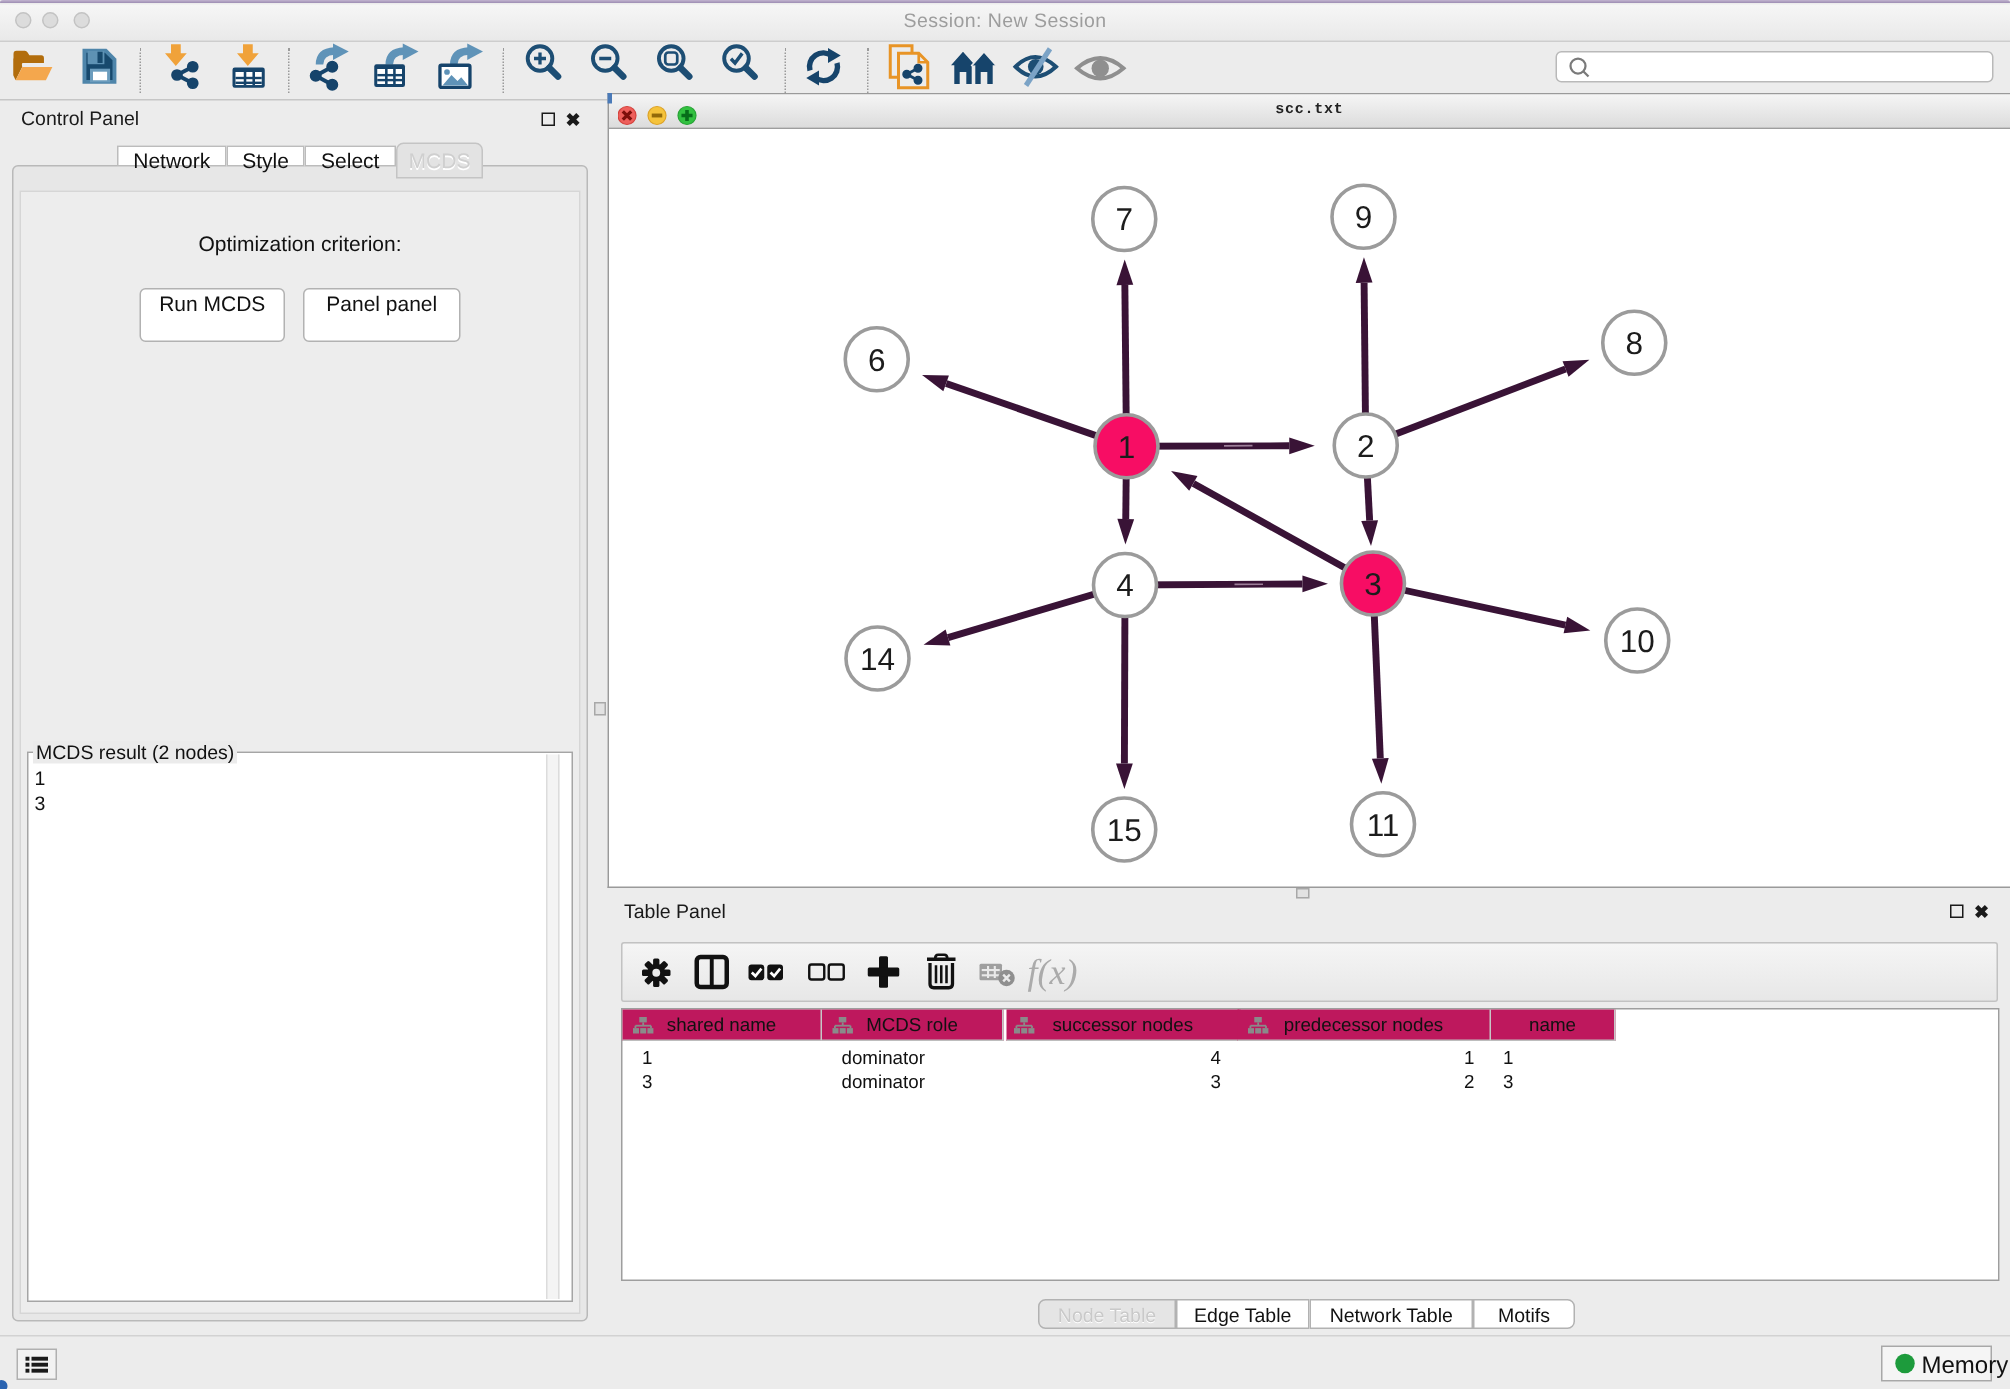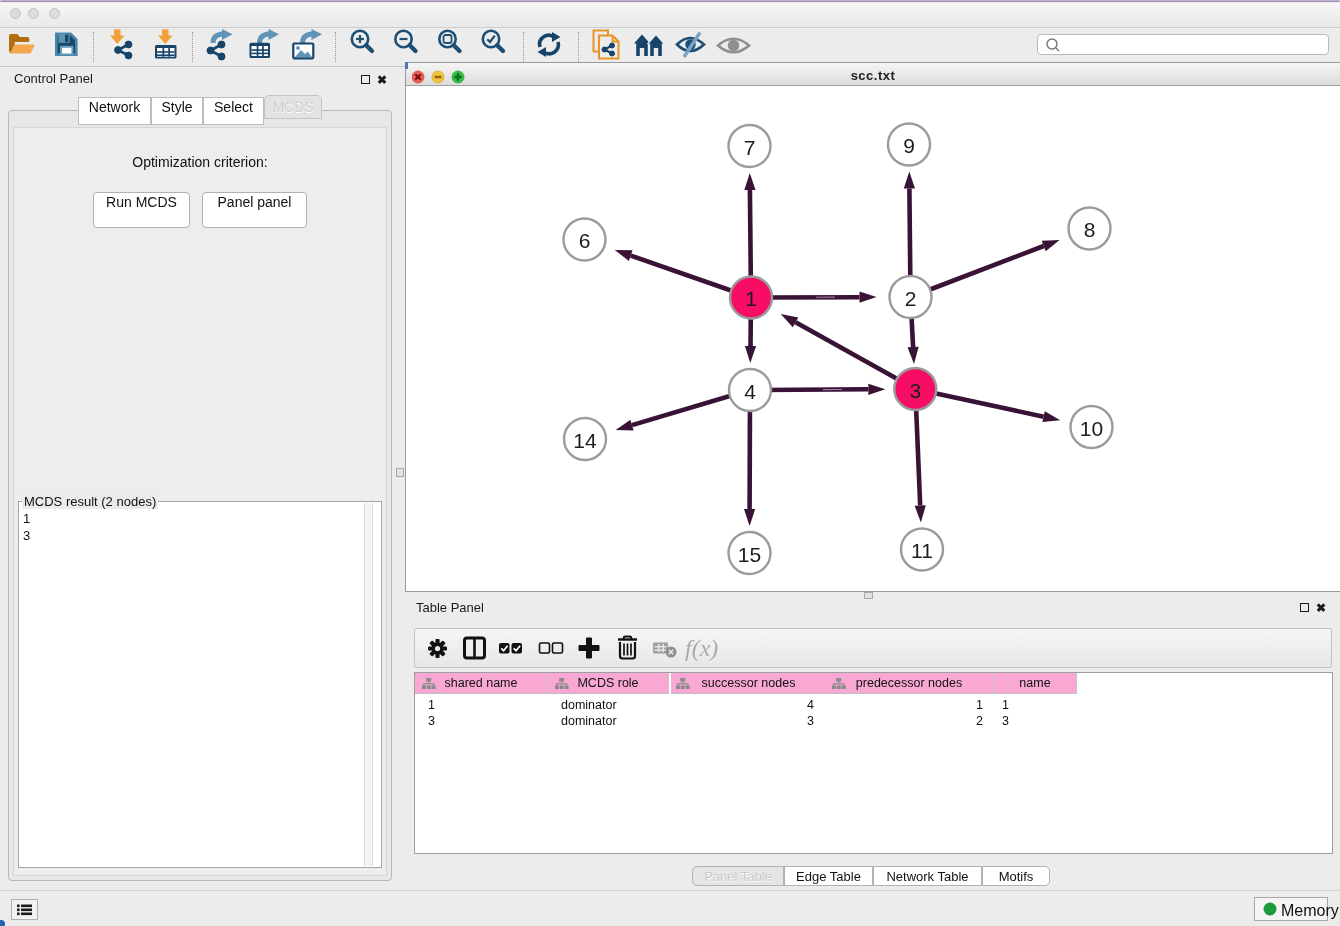--- a/index.html
+++ b/index.html
@@ -22,21 +22,21 @@
 #searchbox { position:absolute; left:1037px; top:6px; width:292px; height:21px;
   background:#fff; border:1px solid #b9b9b9; border-radius:4px; }
 
 #cp-title { left:14px; top:71px; font-size:13px; color:#1a1a1a; }
 .winbtn-sq { position:absolute; width:9px; height:9px; border:1.5px solid #1a1a1a; background:transparent; }
 .winbtn-x { position:absolute; font-size:12px; font-weight:bold; color:#1a1a1a; line-height:10px; }
 #cp-pane { left:8px; top:110px; width:384px; height:771px; background:#e7e7e7;
   border:1px solid #b9b9b9; border-radius:4px; }
 #cp-inner { left:13px; top:127px; width:374px; height:749px; background:#ededed;
   border:1px solid #d6d6d6; }
-.cptab { position:absolute; top:97px; height:28px; background:#fff;
+.cptab { position:absolute; top:97px; height:14px; background:#fff;
   border:1px solid #bcbcbc; font-size:14px; color:#111; text-align:center; line-height:19px; }
 #tab-mcds { position:absolute; left:264px; top:95px; width:58px; height:24px;
   background:#e3e3e3; border:1px solid #c4c4c4; border-radius:5px 5px 0 0;
   font-size:14px; color:#cfcfcf; text-align:center; line-height:22px;
   text-shadow:0 1px 0 #fff; }
 #optlabel { left:0px; top:138px; width:400px; text-align:center; font-size:14px; color:#111;margin-top:16px; }
 #dropdown { left:44px; top:160px; width:310px; height:20px; background:#fff;
   border:1px solid #ababab; border-radius:5px; font-size:14px; color:#111; }
 #dropdown span { position:absolute; left:13px; top:1px; }
 .btn { position:absolute; top:192px; height:36px; background:#fff; border:1px solid #b2b2b2;
@@ -45,30 +45,30 @@
 #fs-legend { left:22px; top:494px; font-size:13px; color:#111; background:#ebebeb; padding:0 2px; }
 #fs-scroll { left:364px; top:503px; width:9px; height:363px; background:#f4f4f4;
   border-left:1px solid #dcdcdc; border-right:1px solid #dcdcdc; }
 .fsnum { position:absolute; left:23px; font-size:13px; color:#111; }
 #vdiv-grip { left:396px; top:468px; width:8px; height:9px; background:#e2e2e2; border:1px solid #a8a8a8; }
 
 #netwin { left:405px; top:62px; width:935px; height:530px; border:1px solid #9a9a9a;
   border-right:none; background:#fff; }
 #nettitle { left:406px; top:63px; width:934px; height:23px;
   background:linear-gradient(#f5f5f5,#dcdcdc); border-bottom:1px solid #9e9e9e; }
-#nettitletext { left:406px; top:68px; width:934px; text-align:center; font-size:13px;
-  font-weight:bold; color:#222; letter-spacing:0.5px; }
+#nettitletext { left:406px; top:68px; width:934px; text-align:center; font-size:10px;
+  font-weight:bold; color:#222; letter-spacing:0.5px;font-family:Liberation Mono, monospace; }
 #bluecorner { left:405px; top:62px; width:3px; height:7px; background:#4a7ab8; }
 #botgrip { left:864px; top:592px; width:9px; height:7px; background:#e2e2e2; border:1px solid #a8a8a8; }
 
 #tp-title { left:416px; top:600px; font-size:13px; color:#1a1a1a; }
 #tp-toolbar { left:414px; top:628px; width:918px; height:40px;
   background:linear-gradient(#f5f5f5,#e7e7e7); border:1px solid #c2c2c2; border-radius:2px; }
 #tablebox { left:414px; top:672px; width:919px; height:182px; background:#fff; border:1px solid #9e9e9e; }
-.th { position:absolute; top:0px; height:21px; background:#f9a8d4;
+.th { position:absolute; top:0px; height:21px; background:#be185d;
   border-right:1px solid #c6c6c6; border-bottom:1px solid #bdbdbd;
   font-size:12.5px; color:#111; text-align:center; line-height:21px; }
 .td { position:absolute; font-size:12.5px; color:#111; }
 .btab { position:absolute; top:866px; height:20px; background:#fff; border:1px solid #b2b2b2;
   font-size:13px; color:#111; text-align:center; line-height:19px; }
 
 #statline { left:0; top:890px; width:1340px; height:0; border-top:1px solid #d2d2d2; }
 #listbtn { left:11px; top:899px; width:27px; height:21px; background:#f2f2f2; border:1px solid #b0b0b0; }
 #membtn { left:1254px; top:897px; width:74px; height:24px; background:#f5f5f5;
   border:1px solid #a8a8a8; font-size:16px; color:#111; }
@@ -77,20 +77,21 @@
   font-family:"Liberation Sans",sans-serif; }
 </style>
 </head>
 <body>
 <div id="page">
   <div class="abs" id="purple"></div>
   <div class="abs" id="titlebar"></div>
   <div class="tl" style="left:10px;"></div>
   <div class="tl" style="left:28px;"></div>
   <div class="tl" style="left:49px;"></div>
+  <div class="abs" id="titletext">Session: New Session</div>
 
   <div class="abs" id="toolbar">
     <svg width="1030" height="39" style="position:absolute;left:0;top:0;">
 
       <g transform="translate(0,0)">
         <path d="M9,50.5 L9,36 Q9,33.9 11,33.9 L16.5,33.9 Q17.8,33.9 18.3,34.9 L19.6,36.9 L27.5,36.9 Q29.3,36.9 29.3,38.8 L29.3,42 L15,42 Z" fill="#b26d0c" transform="translate(0,-28)"></path>
         <path d="M9,50.5 L9,39 L14,39 L14.8,44.6 L10.4,53.5 Z" fill="#b26d0c" transform="translate(0,-28)"></path>
         <path d="M14.9,44.6 L34.9,44.6 L30.6,53.5 L10.4,53.5 Z" fill="#f4a74d" transform="translate(0,-28)"></path>
       </g>
 
@@ -440,21 +441,21 @@
     <div class="td" style="left:146px; top:25px;">dominator</div>
     <div class="td" style="left:254px; top:25px; width:145px; text-align:right;">4</div>
     <div class="td" style="left:410px; top:25px; width:158px; text-align:right;">1</div>
     <div class="td" style="left:587px; top:25px;">1</div>
     <div class="td" style="left:13px; top:41px;">3</div>
     <div class="td" style="left:146px; top:41px;">dominator</div>
     <div class="td" style="left:254px; top:41px; width:145px; text-align:right;">3</div>
     <div class="td" style="left:410px; top:41px; width:158px; text-align:right;">2</div>
     <div class="td" style="left:587px; top:41px;">3</div>
   </div>
-  <div class="btab" style="left:692px; width:92px; background:#e5e5e5; color:#c9c9c9; text-shadow:0 1px 0 #fff; border-radius:5px 0 0 5px;">Panel Table</div>
+  <div class="btab" style="left:692px; width:92px; background:#e5e5e5; color:#c9c9c9; text-shadow:0 1px 0 #fff; border-radius:5px 0 0 5px;">Node Table</div>
   <div class="btab" style="left:784px; width:89px;">Edge Table</div>
   <div class="btab" style="left:873px; width:109px;">Network Table</div>
   <div class="btab" style="left:982px; width:68px; border-radius:0 5px 5px 0;">Motifs</div>
 
   <div class="abs" id="statline"></div>
   <div class="abs" id="listbtn">
     <svg width="25" height="19">
       <g fill="#1a1a1a">
         <rect x="5" y="4.5" width="2.6" height="2.6"></rect>
           <rect x="9" y="4.5" width="11" height="2.6"></rect>

